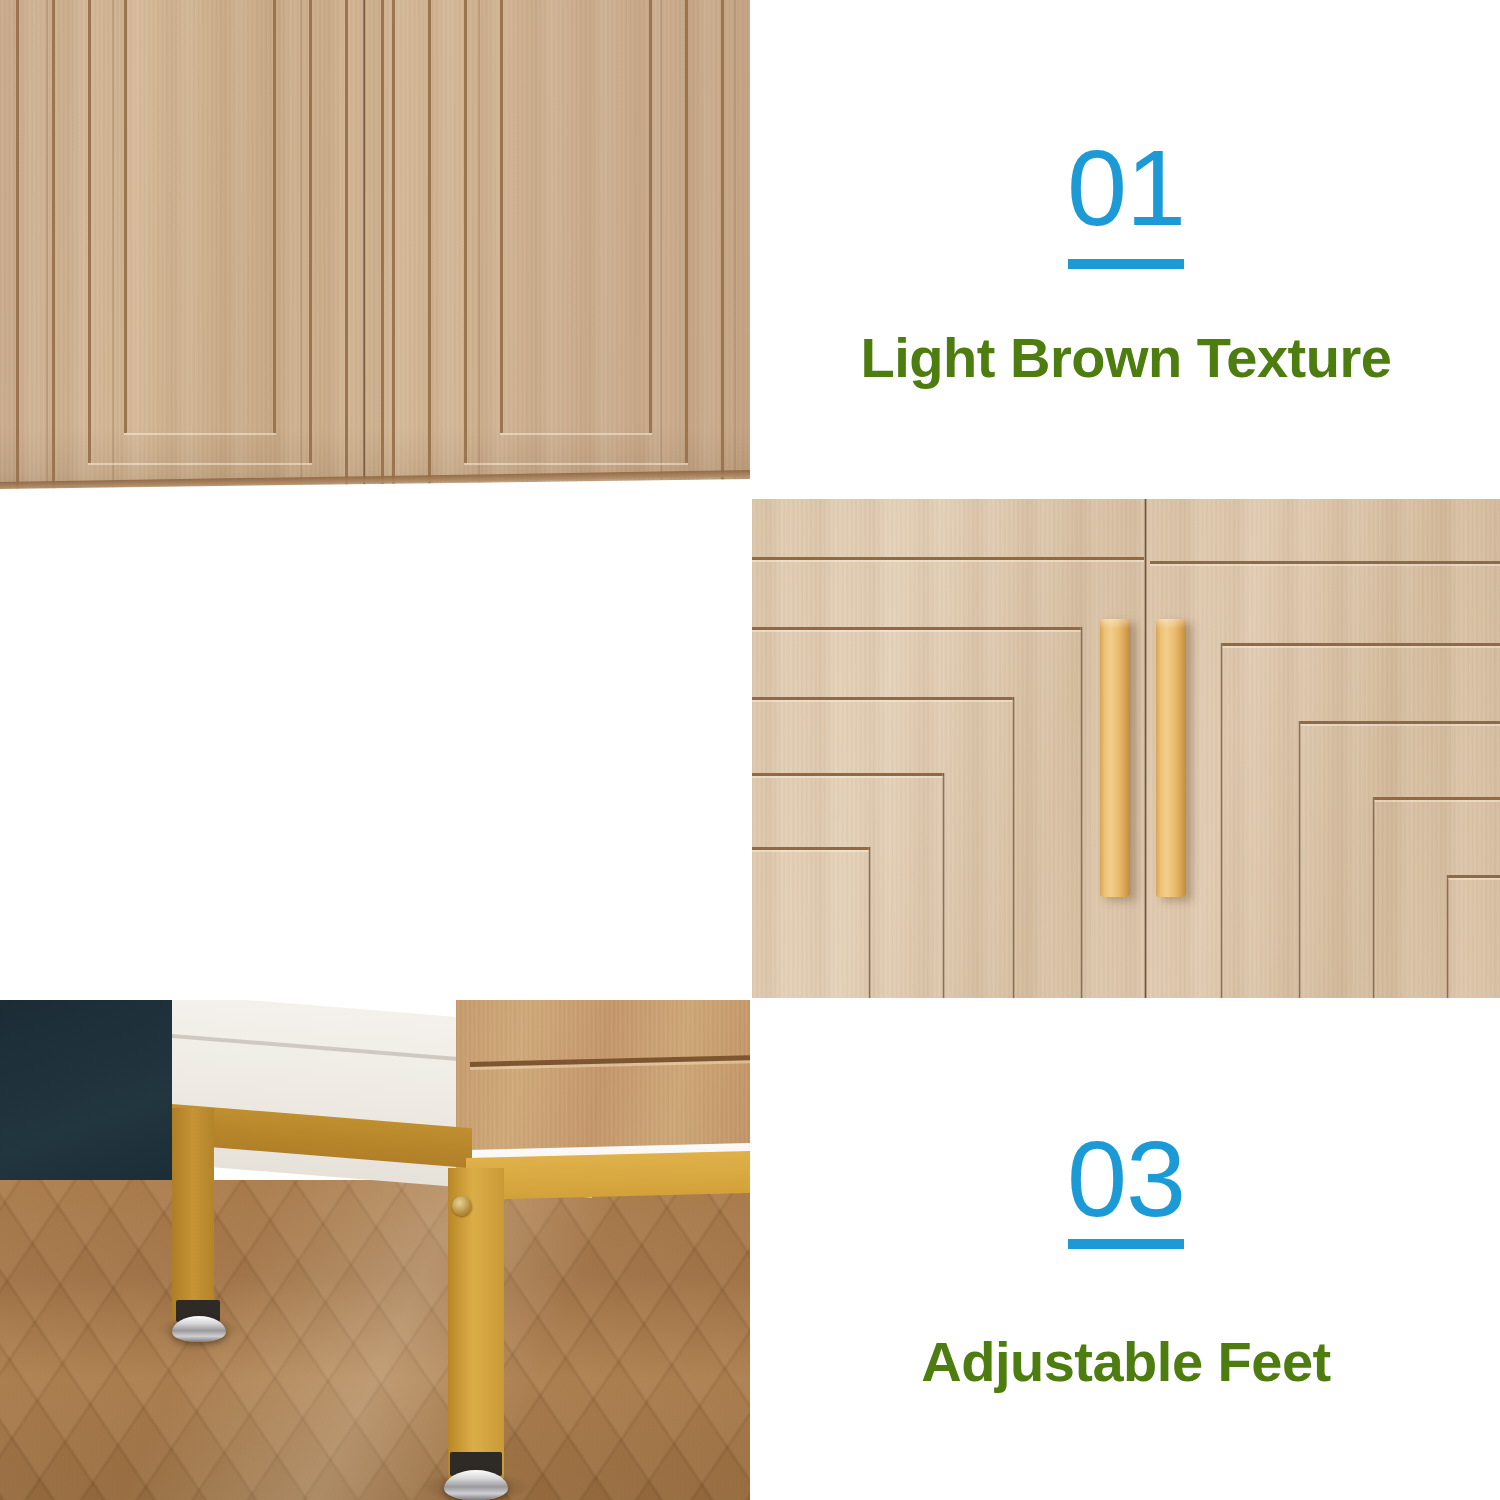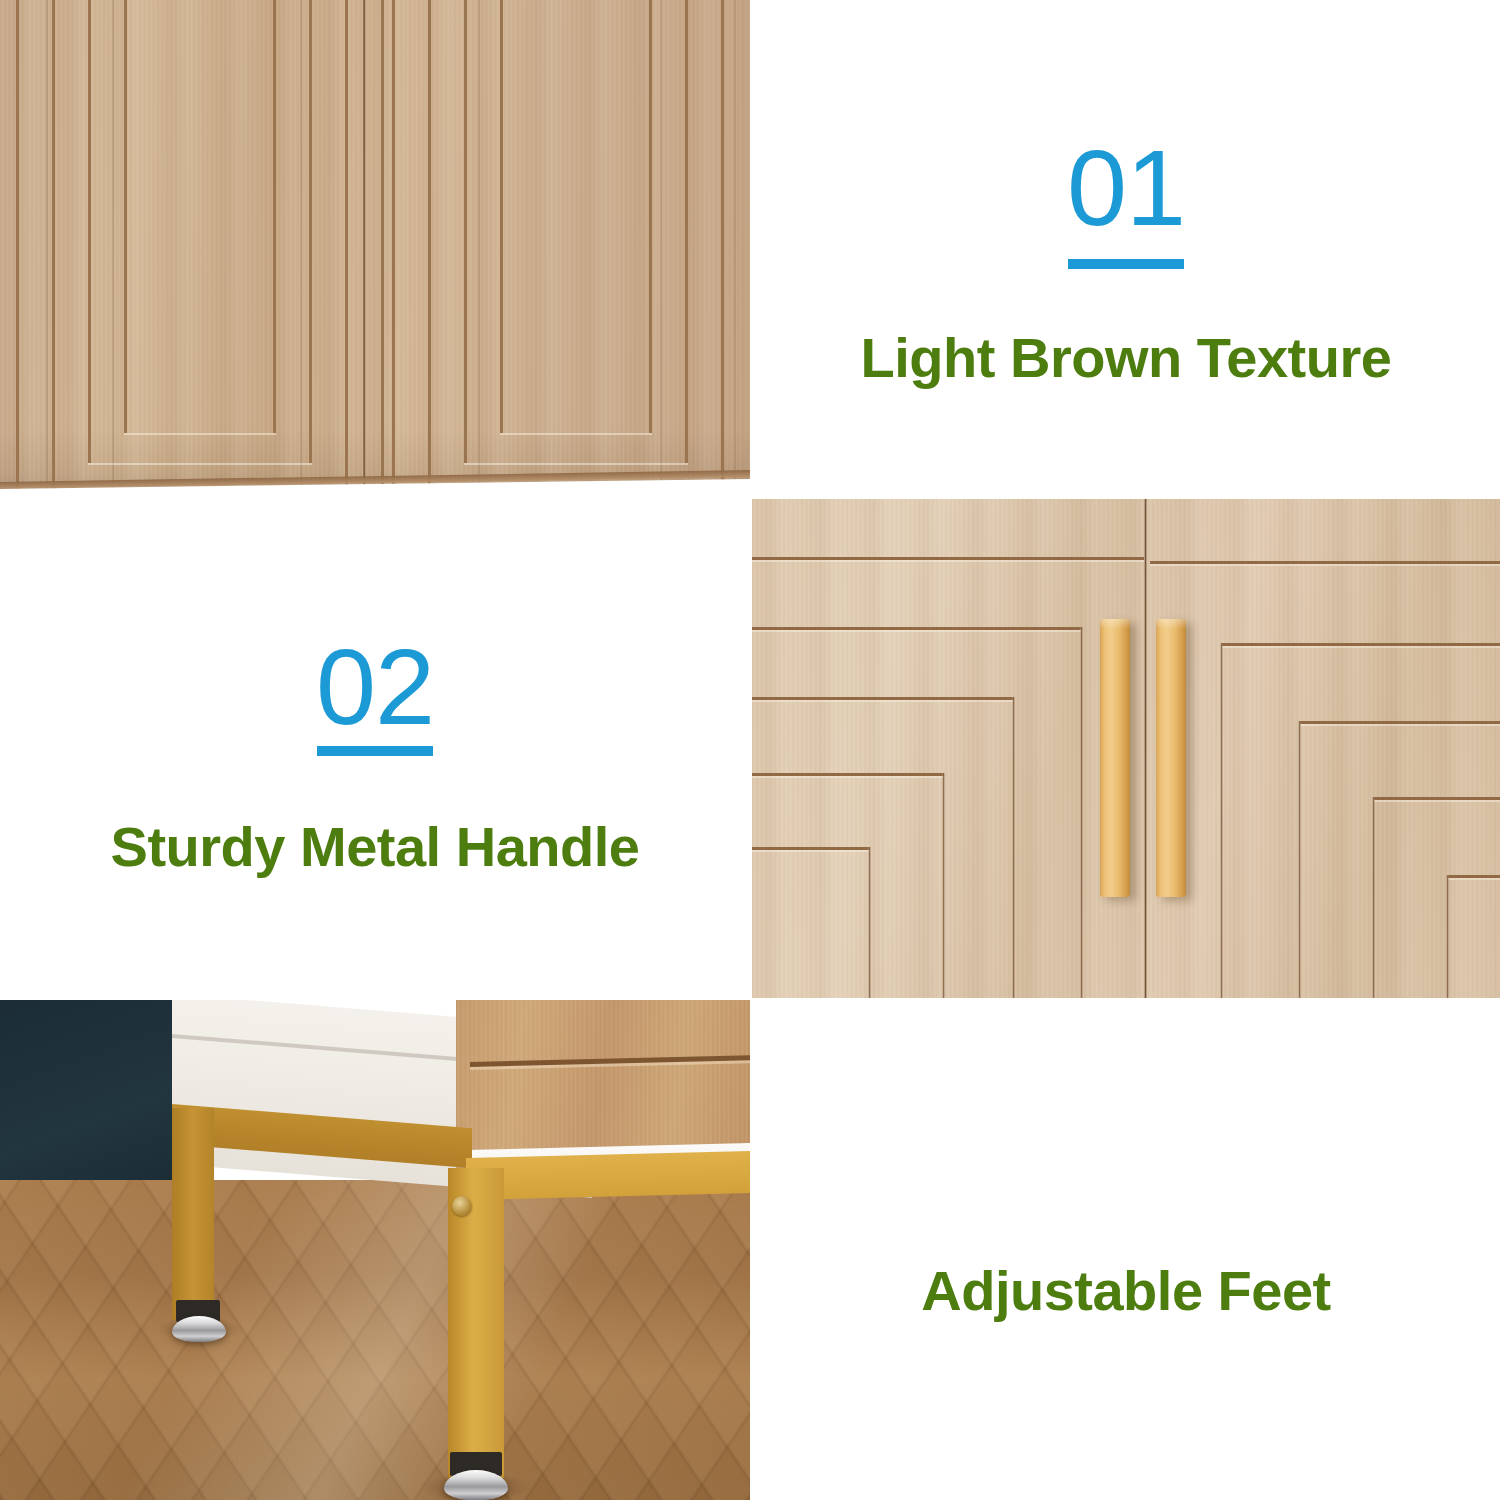--- a/index.html
+++ b/index.html
@@ -376,27 +376,20 @@
   </div>
 
   <div class="panel panel-tr text-panel tp-01">
     <div class="num-block">
       <div class="feature-number">01</div>
       <div class="num-rule"></div>
     </div>
     <div class="feature-title">Light Brown Texture</div>
   </div>
 
-  <div class="panel panel-ml text-panel tp-02">
-    <div class="num-block">
-      <div class="feature-number">02</div>
-      <div class="num-rule"></div>
-    </div>
-    <div class="feature-title">Sturdy Metal Handle</div>
-  </div>
 
   <div class="panel panel-mr photo-handle">
     <div class="grain-v"></div>
     <div class="grain-soft"></div>
 
     <div class="groove-plain" style="left:0;    top:58px;  width:392px;"></div>
     <div class="groove-plain" style="left:0;    top:128px; width:330px;"></div>
     <div class="groove-plain" style="left:0;    top:198px; width:262px;"></div>
     <div class="groove-plain" style="left:0;    top:274px; width:192px;"></div>
     <div class="groove-plain" style="left:0;    top:348px; width:118px;"></div>
@@ -452,16 +445,20 @@
     <div class="shadow-soft" style="left:156px; top:316px; width:86px; height:26px;"></div>
     <div class="foot-cap" style="left:176px; top:300px; width:44px; height:22px;"></div>
     <div class="foot-chrome" style="left:172px; top:316px; width:54px; height:26px;"></div>
 
     <div class="shadow-soft" style="left:420px; top:472px; width:112px; height:30px;"></div>
     <div class="foot-cap" style="left:450px; top:452px; width:52px; height:24px;"></div>
     <div class="foot-chrome" style="left:444px; top:470px; width:64px; height:30px;"></div>
   </div>
 
   <div class="panel panel-br text-panel tp-03">
+    <div class="num-block">
+      <div class="feature-number">03</div>
+      <div class="num-rule"></div>
+    </div>
     <div class="feature-title">Adjustable Feet</div>
   </div>
 
 </div>
 
 </body></html>

